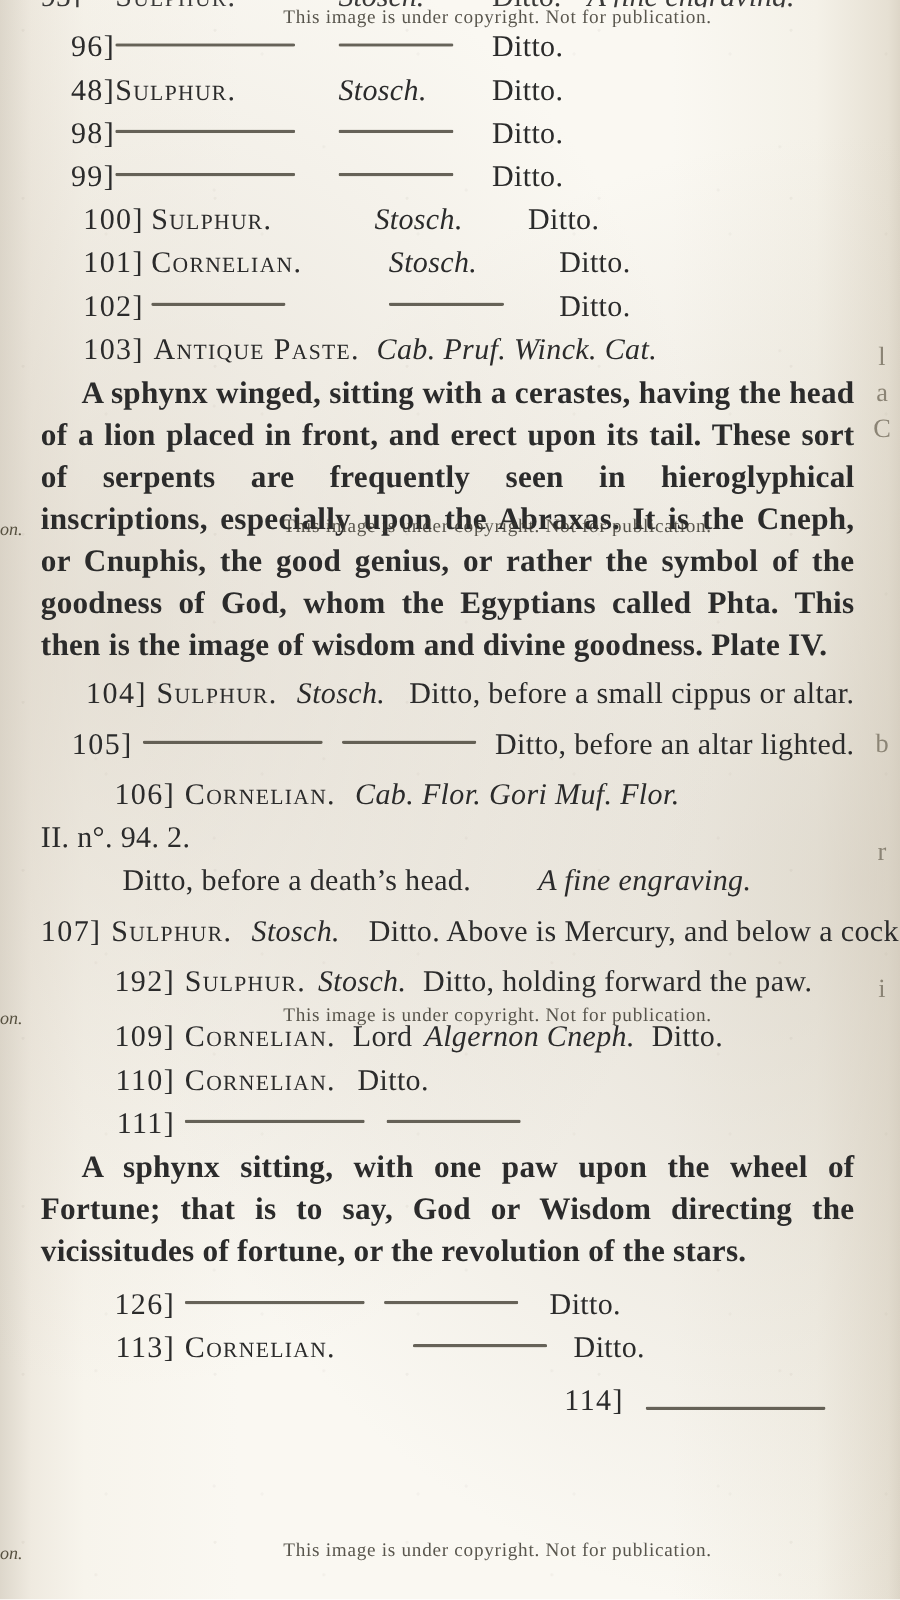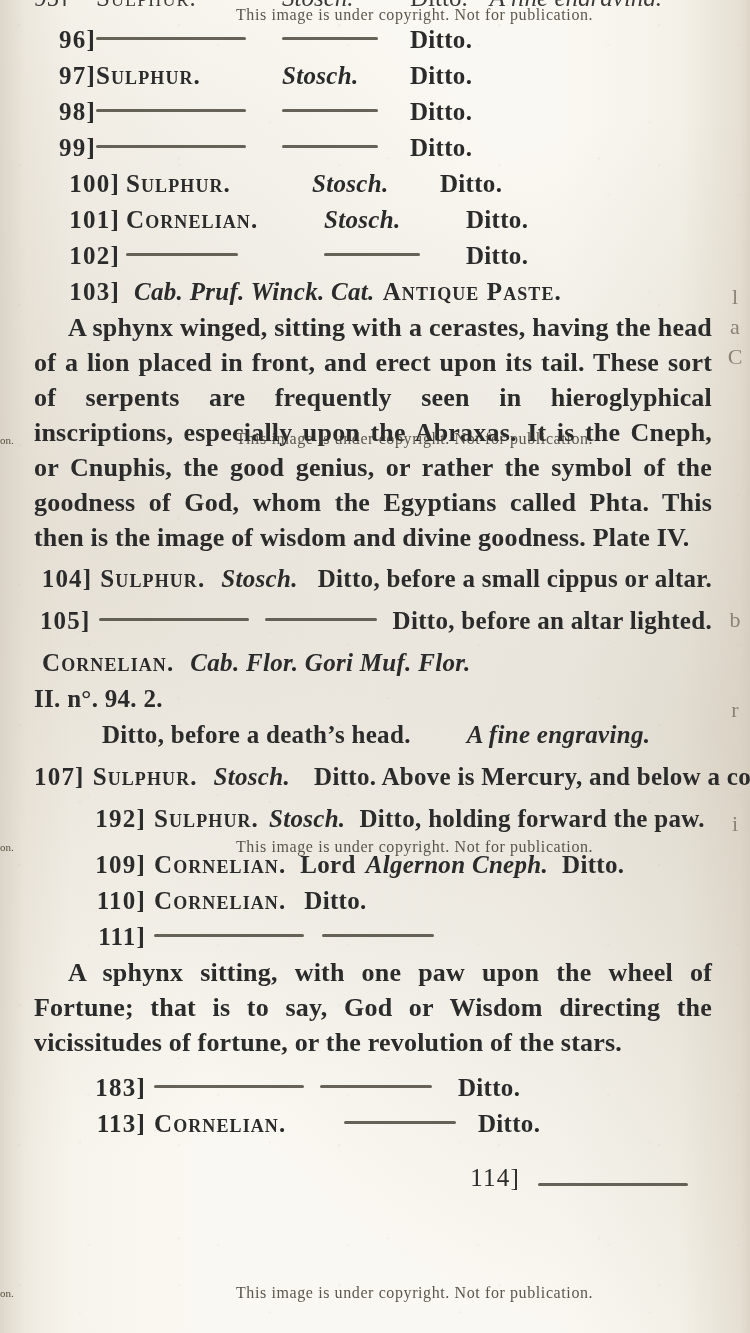--- a/index.html
+++ b/index.html
@@ -47,21 +47,20 @@
   }
 
   
   .entry {
     display: flex;
     align-items: flex-end;
     white-space: nowrap;
     font-size: 25px;
     line-height: 36px;
     letter-spacing: .3px;
-    font-weight: bold;
   }
   .entry .num {
     display: inline-block;
     text-align: right;
     font-size: 25px;
     letter-spacing: 1.2px;
   }
   .w-narrow { width: 62px; }
   .w-mid    { width: 86px; }
   .w-wide   { width: 112px; }
@@ -104,23 +103,24 @@
   p.body.indent { text-indent: 34px; font-weight: bold; }
   .tight { margin-top: 2px; }
 
   .spacer-6 { height: 6px; }
   .spacer-10 { height: 10px; }
 
   
   .margin-note {
     position: absolute;
     left: 0px;
-    font-size: 11px;
+    font-size: 15px;
     color: #56503f;
     font-family: "Liberation Serif", serif;
+    font-style: italic;
   }
   .right-marks {
     position: absolute;
     right: 4px;
     font-size: 22px;
     color: #8b8475;
     line-height: 30px;
     text-align: center;
     width: 22px;
   }
@@ -136,21 +136,21 @@
     opacity: .85;
   }
 
   .final-line {
     display: flex;
     justify-content: flex-end;
     align-items: baseline;
     font-size: 25px;
     letter-spacing: 1.2px;
     padding-right: 24px;
-    margin-top: 22px;
+    margin-top: 12px;
   }
   .final-line .rule { margin-left: 18px; }
 
   
   .clipped {
     position: absolute;
     left: 34px;
     top: -16px;
     width: 678px;
     overflow: hidden;
@@ -181,21 +181,21 @@
     <div style="height:22px"></div>
 
     <div class="entry">
       <span class="num w-narrow">96]</span>
       <span class="cell col-a"><span class="rule rule-long"></span></span>
       <span class="cell col-b"><span class="rule rule-short"></span></span>
       <span class="cell">Ditto.</span>
     </div>
 
     <div class="entry">
-      <span class="num w-narrow">97]</span>
+      <span class="num w-narrow">48]</span>
       <span class="cell col-a sc">Sulphur.</span>
       <span class="cell col-b it">Stosch.</span>
       <span class="cell">Ditto.</span>
     </div>
 
     <div class="entry">
       <span class="num w-narrow">98]</span>
       <span class="cell col-a"><span class="rule rule-long"></span></span>
       <span class="cell col-b"><span class="rule rule-short"></span></span>
       <span class="cell">Ditto.</span>
@@ -224,22 +224,22 @@
 
     <div class="entry">
       <span class="num w-mid">102]</span>
       <span class="cell col-a" style="padding-left:6px"><span class="rule rule-mid"></span></span>
       <span class="cell col-b" style="padding-left:12px"><span class="rule rule-short"></span></span>
       <span class="cell" style="padding-left:14px">Ditto.</span>
     </div>
 
     <div class="entry">
       <span class="num w-mid">103]</span>
+      <span class="cell sc" style="padding-left:8px">Antique Paste.</span>
       <span class="cell it" style="padding-left:14px">Cab. Pruf. Winck. Cat.</span>
-      <span class="cell sc" style="padding-left:8px">Antique Paste.</span>
     </div>
 
     <p class="body indent">A sphynx winged, sitting with a cerastes, having the head of a lion placed in front, and erect upon its tail. These sort of serpents are frequently seen in hieroglyphical inscriptions, especially upon the Abraxas. It is the Cneph, or Cnuphis, the good genius, or rather the symbol of the goodness of God, whom the Egyptians called Phta. This then is the image of wisdom and divine goodness. Plate IV.</p>
 
     <div class="spacer-6"></div>
 
     <div class="entry">
       <span class="num w-wide">104]</span>
       <span class="cell sc" style="padding-left:8px">Sulphur.</span>
       <span class="cell it" style="padding-left:16px">Stosch.</span>
@@ -251,20 +251,21 @@
     <div class="entry">
       <span class="num w-wide">105]</span>
       <span class="cell" style="padding-left:8px"><span class="rule rule-long"></span></span>
       <span class="cell" style="padding-left:16px"><span class="rule rule-mid"></span></span>
       <span class="cell" style="padding-left:16px">Ditto, before an altar lighted.</span>
     </div>
 
     <div class="spacer-6"></div>
 
     <div class="entry">
+      <span class="num w-wide">106]</span>
       <span class="cell sc" style="padding-left:8px">Cornelian.</span>
       <span class="cell it" style="padding-left:16px">Cab. Flor. Gori Muf. Flor.</span>
     </div>
     <div class="entry">
       <span class="cell">II. n°. 94. 2.</span>
     </div>
     <div class="entry" style="text-indent:34px">
       <span class="cell" style="padding-left:34px">Ditto, before a death’s head.</span>
       <span class="cell it" style="padding-left:22px">A fine engraving.</span>
     </div>
@@ -307,21 +308,21 @@
       <span class="num w-wide">111]</span>
       <span class="cell" style="padding-left:8px"><span class="rule rule-long"></span></span>
       <span class="cell" style="padding-left:18px"><span class="rule rule-mid"></span></span>
     </div>
 
     <p class="body indent tight">A sphynx sitting, with one paw upon the wheel of Fortune; that is to say, God or Wisdom directing the vicissitudes of fortune, or the revolution of the stars.</p>
 
     <div class="spacer-10"></div>
 
     <div class="entry">
-      <span class="num w-wide">183]</span>
+      <span class="num w-wide">126]</span>
       <span class="cell" style="padding-left:8px"><span class="rule rule-long"></span></span>
       <span class="cell" style="padding-left:16px"><span class="rule rule-mid"></span></span>
       <span class="cell" style="padding-left:26px">Ditto.</span>
     </div>
 
     <div class="entry">
       <span class="num w-wide">113]</span>
       <span class="cell sc" style="padding-left:8px;width:186px">Cornelian.</span>
       <span class="cell" style="padding-left:4px"><span class="rule rule-mid"></span></span>
       <span class="cell" style="padding-left:22px">Ditto.</span>

